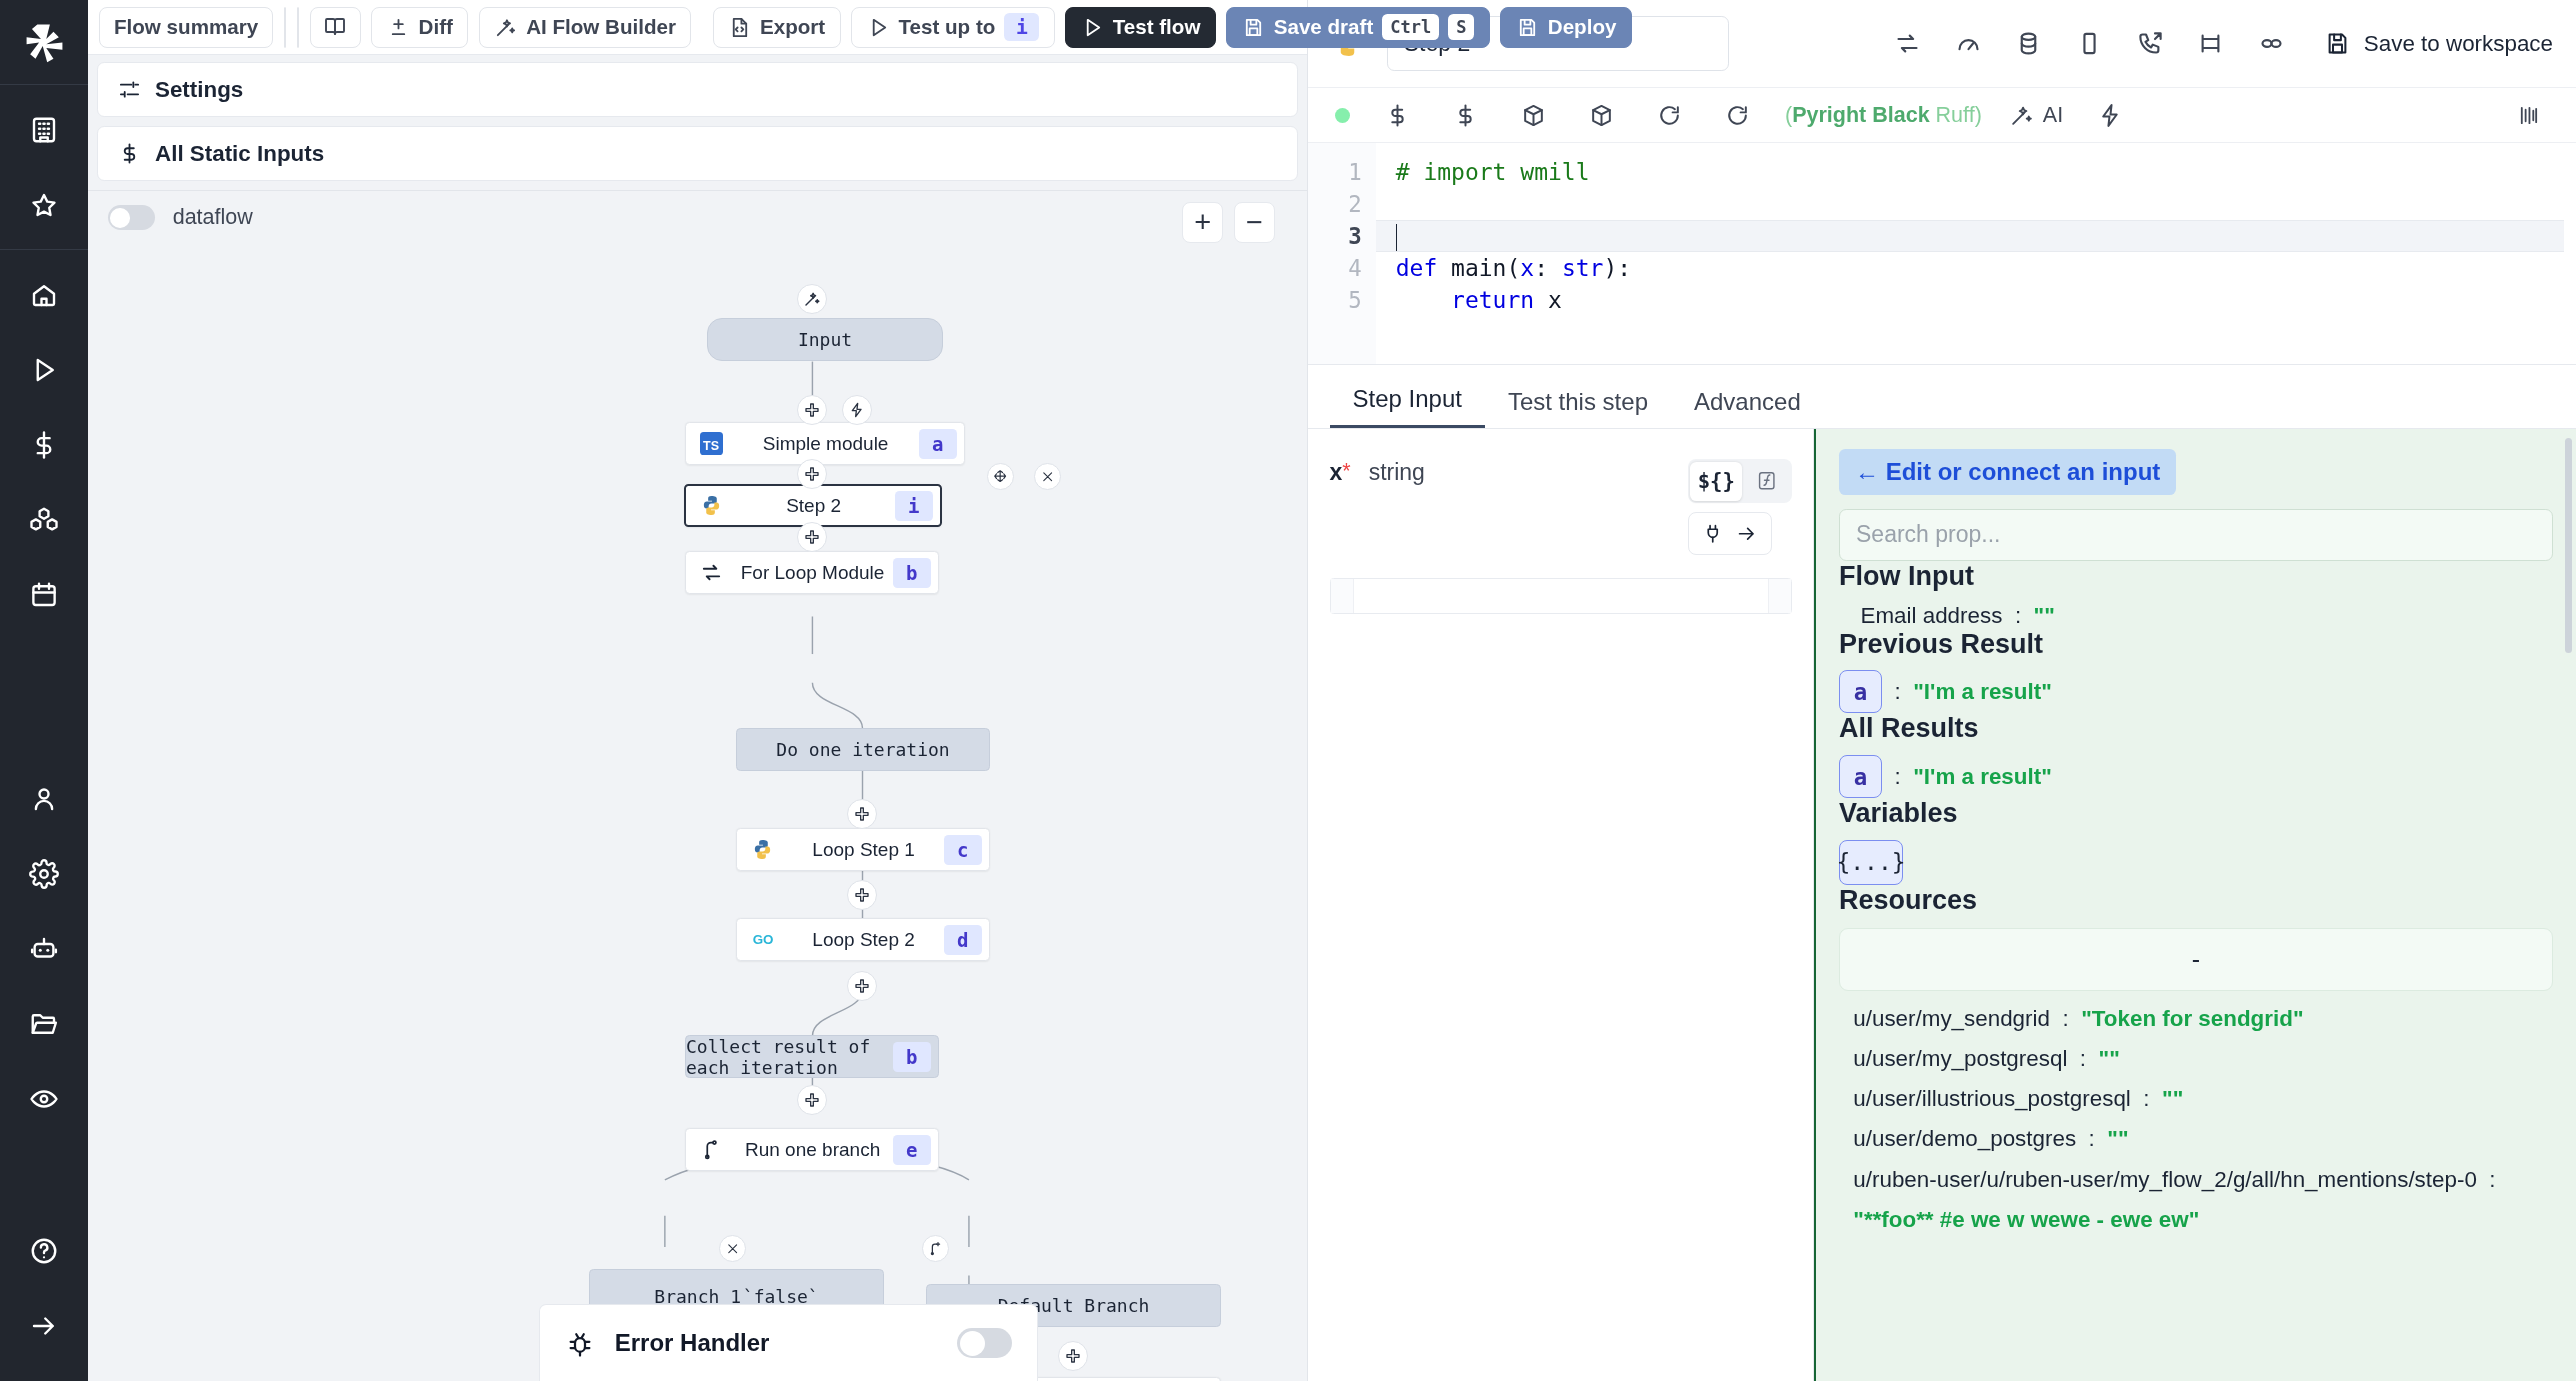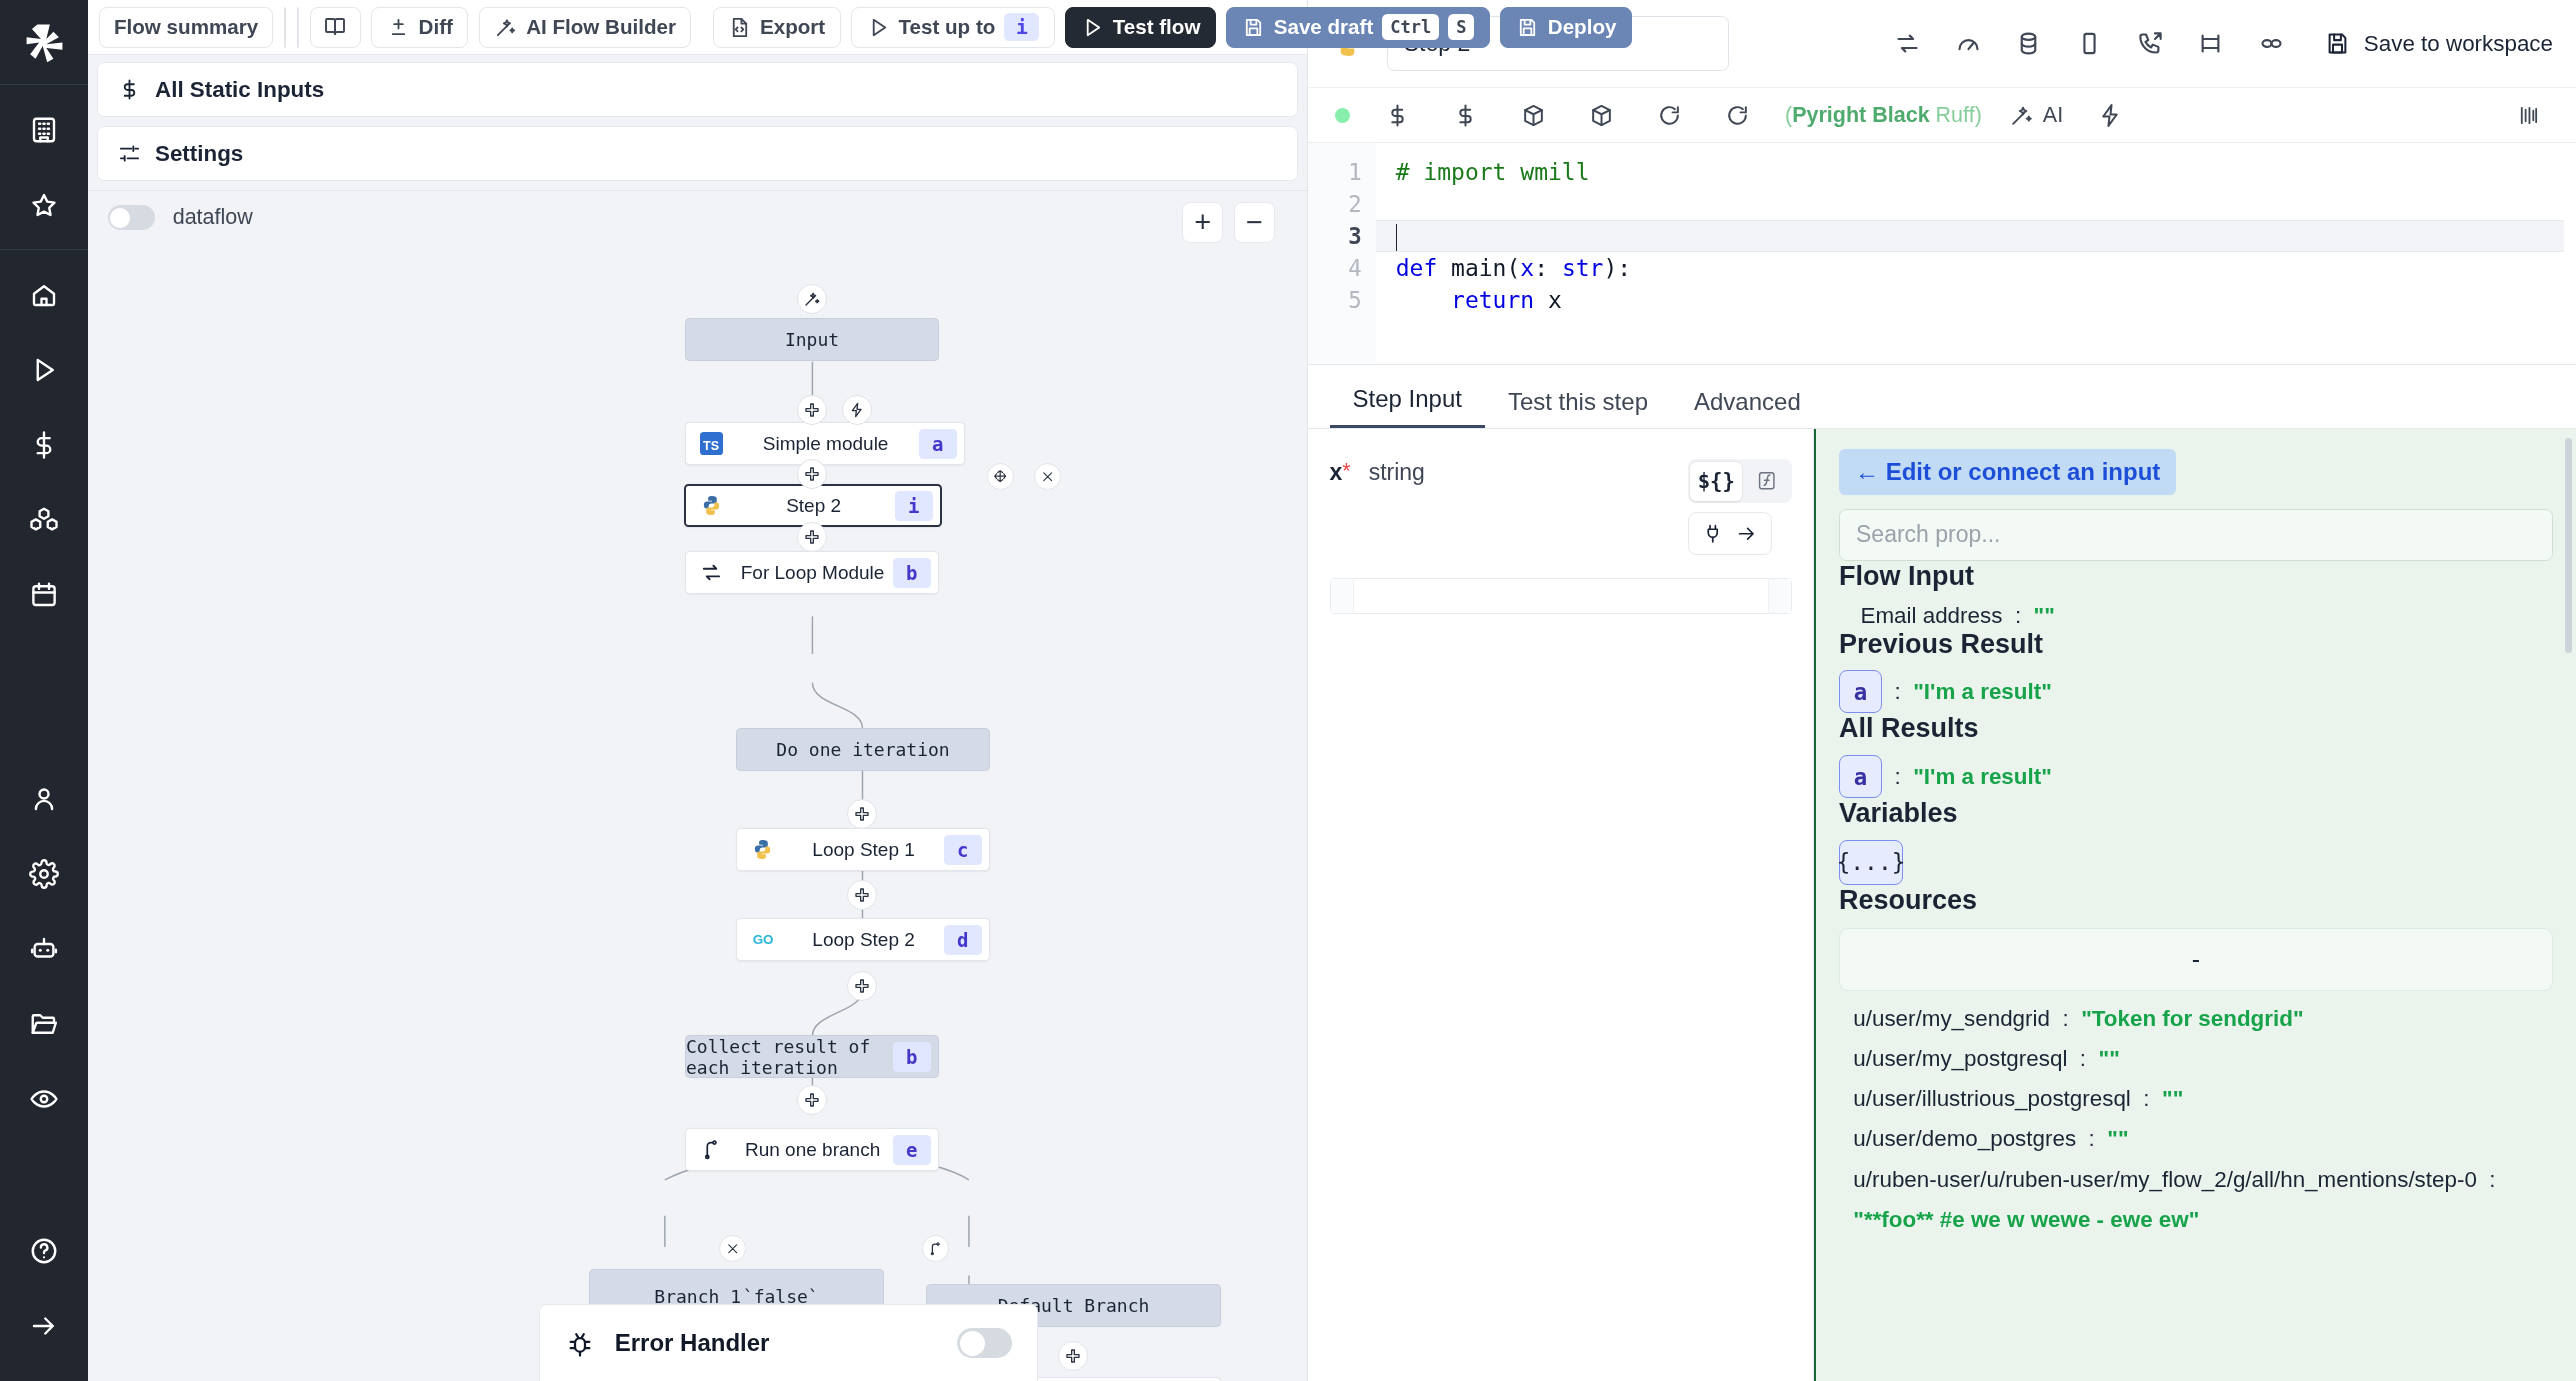--- a/index.html
+++ b/index.html
@@ -366,31 +366,31 @@
             <path d="M9 4v5h6V4"></path>
             <path d="M8 13h8v7H8z"></path>
           </svg>
         <span>Deploy</span>
       </div>
     </div>
 
     <div class="acc-wrap">
       <div class="acc">
         <svg width="23" height="23" viewBox="0 0 24 24">
+            <path d="M3 7h11M18 7h3M3 17h3M10 17h11"></path>
+            <path d="M16 4.5v5M7 14.5v5"></path>
+          </svg>
+        <span>Settings</span>
+      </div>
+      <div class="acc">
+        <svg width="23" height="23" viewBox="0 0 24 24">
             <path d="M12 2.5v19"></path>
             <path d="M16.5 6.5H10a3 3 0 0 0 0 6h4a3 3 0 0 1 0 6H7"></path>
           </svg>
         <span>All Static Inputs</span>
-      </div>
-      <div class="acc">
-        <svg width="23" height="23" viewBox="0 0 24 24">
-            <path d="M3 7h11M18 7h3M3 17h3M10 17h11"></path>
-            <path d="M16 4.5v5M7 14.5v5"></path>
-          </svg>
-        <span>Settings</span>
       </div>
     </div>
     <div class="acc-divider"></div>
 
     <div class="graph">
 
       <div class="dataflow-row">
         <div class="toggle"></div>
         <div class="dataflow-lbl">dataflow</div>
       </div>
@@ -431,21 +431,21 @@
       </svg>
 
       <div class="dot" style="left:709px; top:93px;">
         <svg width="18" height="18" viewBox="0 0 24 24">
             <path d="M4 20L15 9"></path>
             <path d="M13.5 4.5l1 2.2 2.2 1-2.2 1-1 2.2-1-2.2-2.2-1 2.2-1z"></path>
             <path d="M19 13l.6 1.4 1.4.6-1.4.6-.6 1.4-.6-1.4-1.4-.6 1.4-.6z"></path>
           </svg>
       </div>
 
-      <div class="node grey" style="left:597px; top:127px; width:254px;">
+      <div class="node grey" style="left:619px; top:127px; width:236px;border-radius:15px;">
         <span>Input</span>
       </div>
 
       <div class="dot" style="left:709px; top:204px;">
         <svg width="16" height="16" viewBox="0 0 24 24">
             <path d="M10 3h4v7h7v4h-7v7h-4v-7H3v-4h7z"></path>
           </svg>
       </div>
       <div class="dot" style="left:754px; top:204px;">
         <svg width="16" height="16" viewBox="0 0 24 24">

